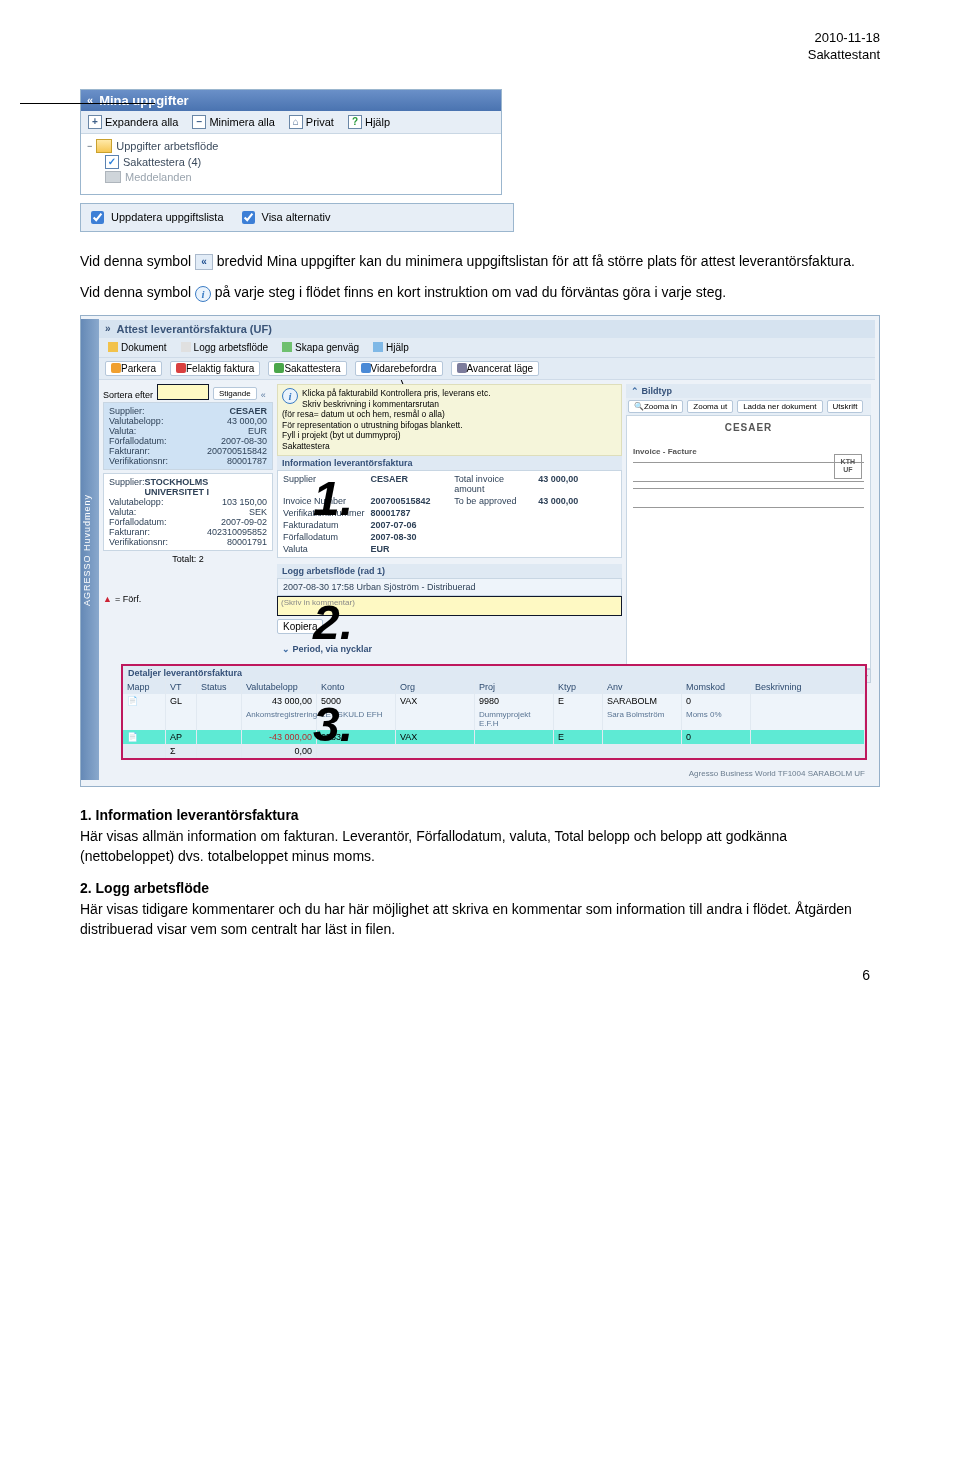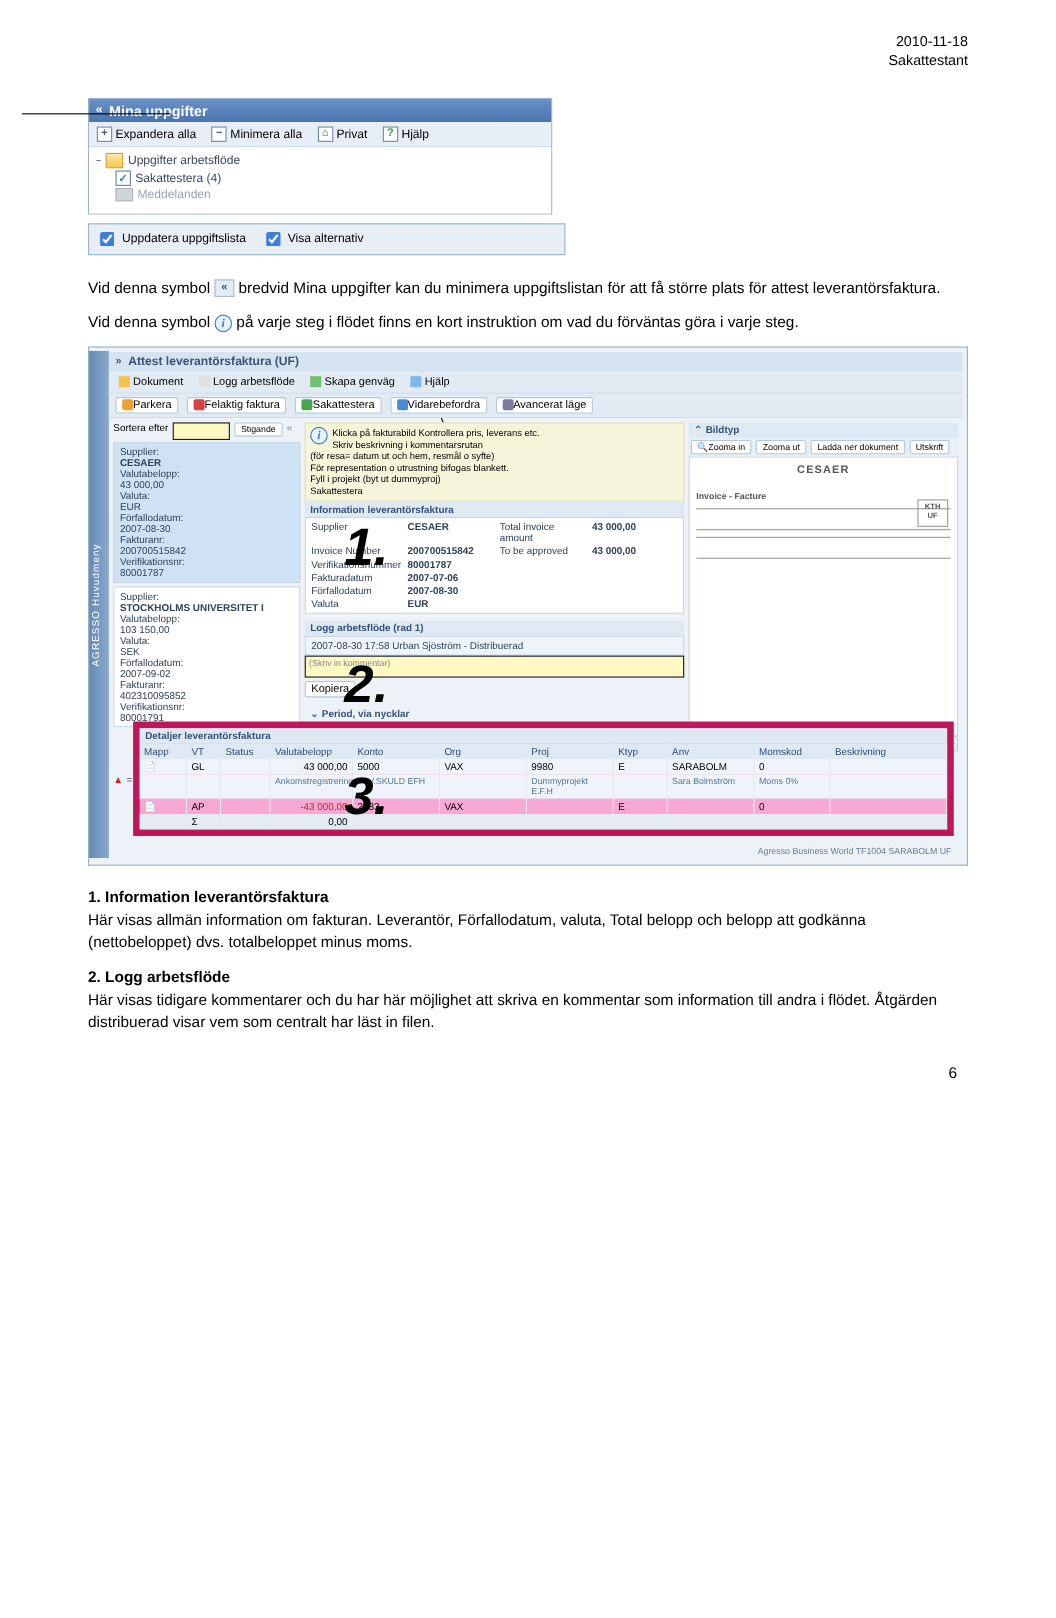--- a/index.html
+++ b/index.html
@@ -202,21 +202,21 @@
   .col-a { width: 170px; }
   .col-b { flex: 1; }
   .col-c { width: 245px; }
   .mini-box {
     background: #fff;
     border: 1px solid #c8d6e3;
     padding: 3px 5px;
     font-size: 9px;
     color: #2f4258;
   }
-  .kv { display: flex; justify-content: space-between; flex-direction: column; }
+  .kv { display: flex; justify-content: space-between; }
   .sec-title {
     background: #dfe9f3;
     font-weight: bold;
     padding: 2px 5px;
     font-size: 9px;
     color: #355179;
   }
   .txtfield {
     background: #fef9c3; border: 1px solid #0f172a; height: 14px;
   }
@@ -224,22 +224,22 @@
     background: #f5f5da;
     border: 1px solid #dedebb;
     font-size: 8.5px;
     padding: 3px 4px;
     line-height: 1.25;
   }
   .bs-table {
     position: absolute;
     left: 22px; right: 8px;
     bottom: 22px;
-    background: #f9a8d4;
-    border: 6px solid #be185d;
+    background: #5eead4;
+    border: 2px solid #be185d;
     font-size: 9px;
   }
   .bs-table .thead{
     display: flex; background: #dfe9f3; color: #2f4c70; font-weight: normal;
   }
   .bs-table .thead div, .bs-table .tr div {
     padding: 2px 4px; border-right: 1px solid #e1e9f1;
   }
   .bs-table .tr { display: flex; }
   .bs-footer {
@@ -422,21 +422,21 @@
           </span>
         <span class="pill">
             <span class="dot" style="background:#7c7c9c"></span>
             <span>Avancerat läge</span>
           </span>
       </div>
 
       <div class="bs-mid">
 
         <div class="col-a">
-          <div style="display:flex;gap:4px;align-items:flex-start;margin-bottom:2px">
+          <div style="display:flex;gap:4px;align-items:flex-end;margin-bottom:2px">
             <span style="font-size:9px">Sortera efter</span>
             <span class="txtfield" style="width:50px"></span>
             <span class="pill" style="font-size:8px">
                 <span>Stigande</span>
               </span>
             <span style="font-size:9px;color:#5a7aa1">«</span>
           </div>
           <div class="mini-box" style="background:#cfe2f4;margin-bottom:3px">
             <div class="kv">
                 <span>Supplier:</span>
@@ -494,21 +494,21 @@
             <span style="color:#c23; font-weight:bold">▲</span>
             <span>= Förf.</span>
           </div>
         </div>
 
         <div class="col-b">
           <div class="center-note">
             <span class="info-icon" style="float:left;margin-right:4px">i</span>
             <div>Klicka på fakturabild Kontrollera pris, leverans etc.</div>
             <div>Skriv beskrivning i kommentarsrutan</div>
-            <div>(för resa= datum ut och hem, resmål o syfte)</div>
+            <div>(för resa= datum ut och hem, resmål o alla)</div>
             <div>För representation o utrustning bifogas blankett.</div>
             <div>Fyll i projekt (byt ut dummyproj)</div>
             <div>Sakattestera</div>
           </div>
           <div class="sec-title">Information leverantörsfaktura</div>
           <div class="mini-box">
             <div style="display:grid;grid-template-columns:1fr 1fr 1fr 1fr;gap:2px 6px">
               <span>Supplier</span>
                 <b>CESAER</b>
               <span>Total invoice amount</span>

